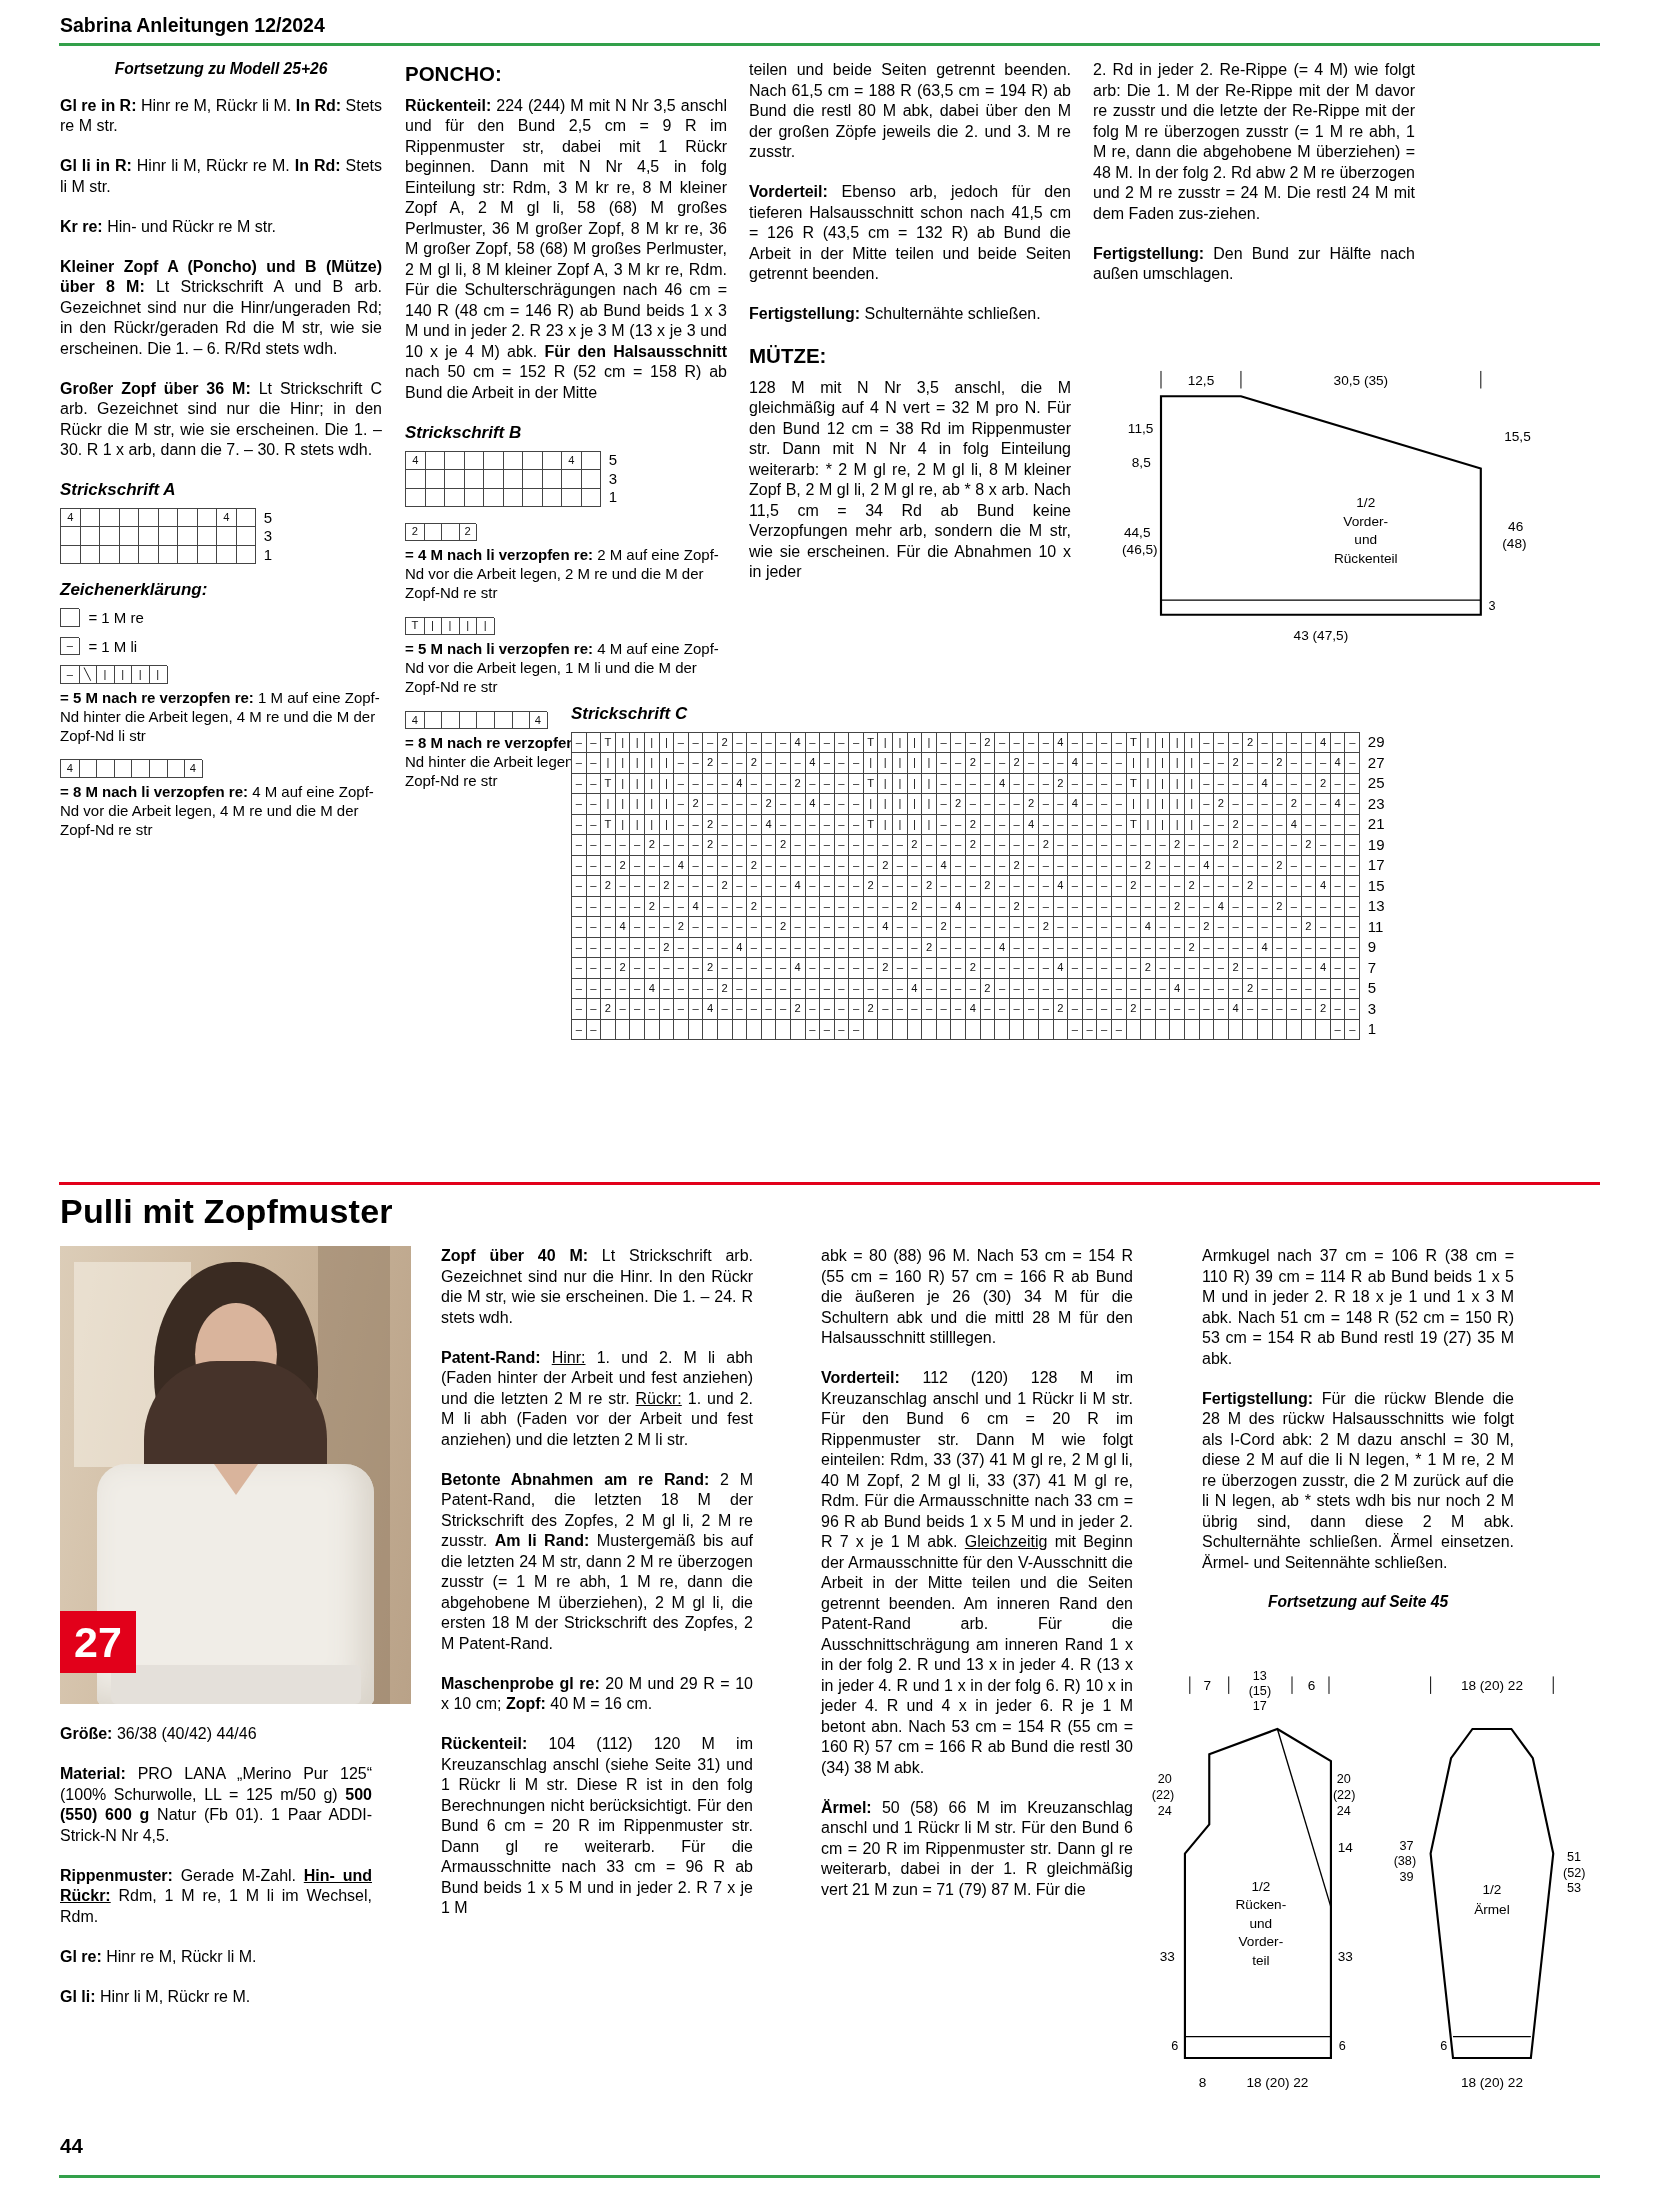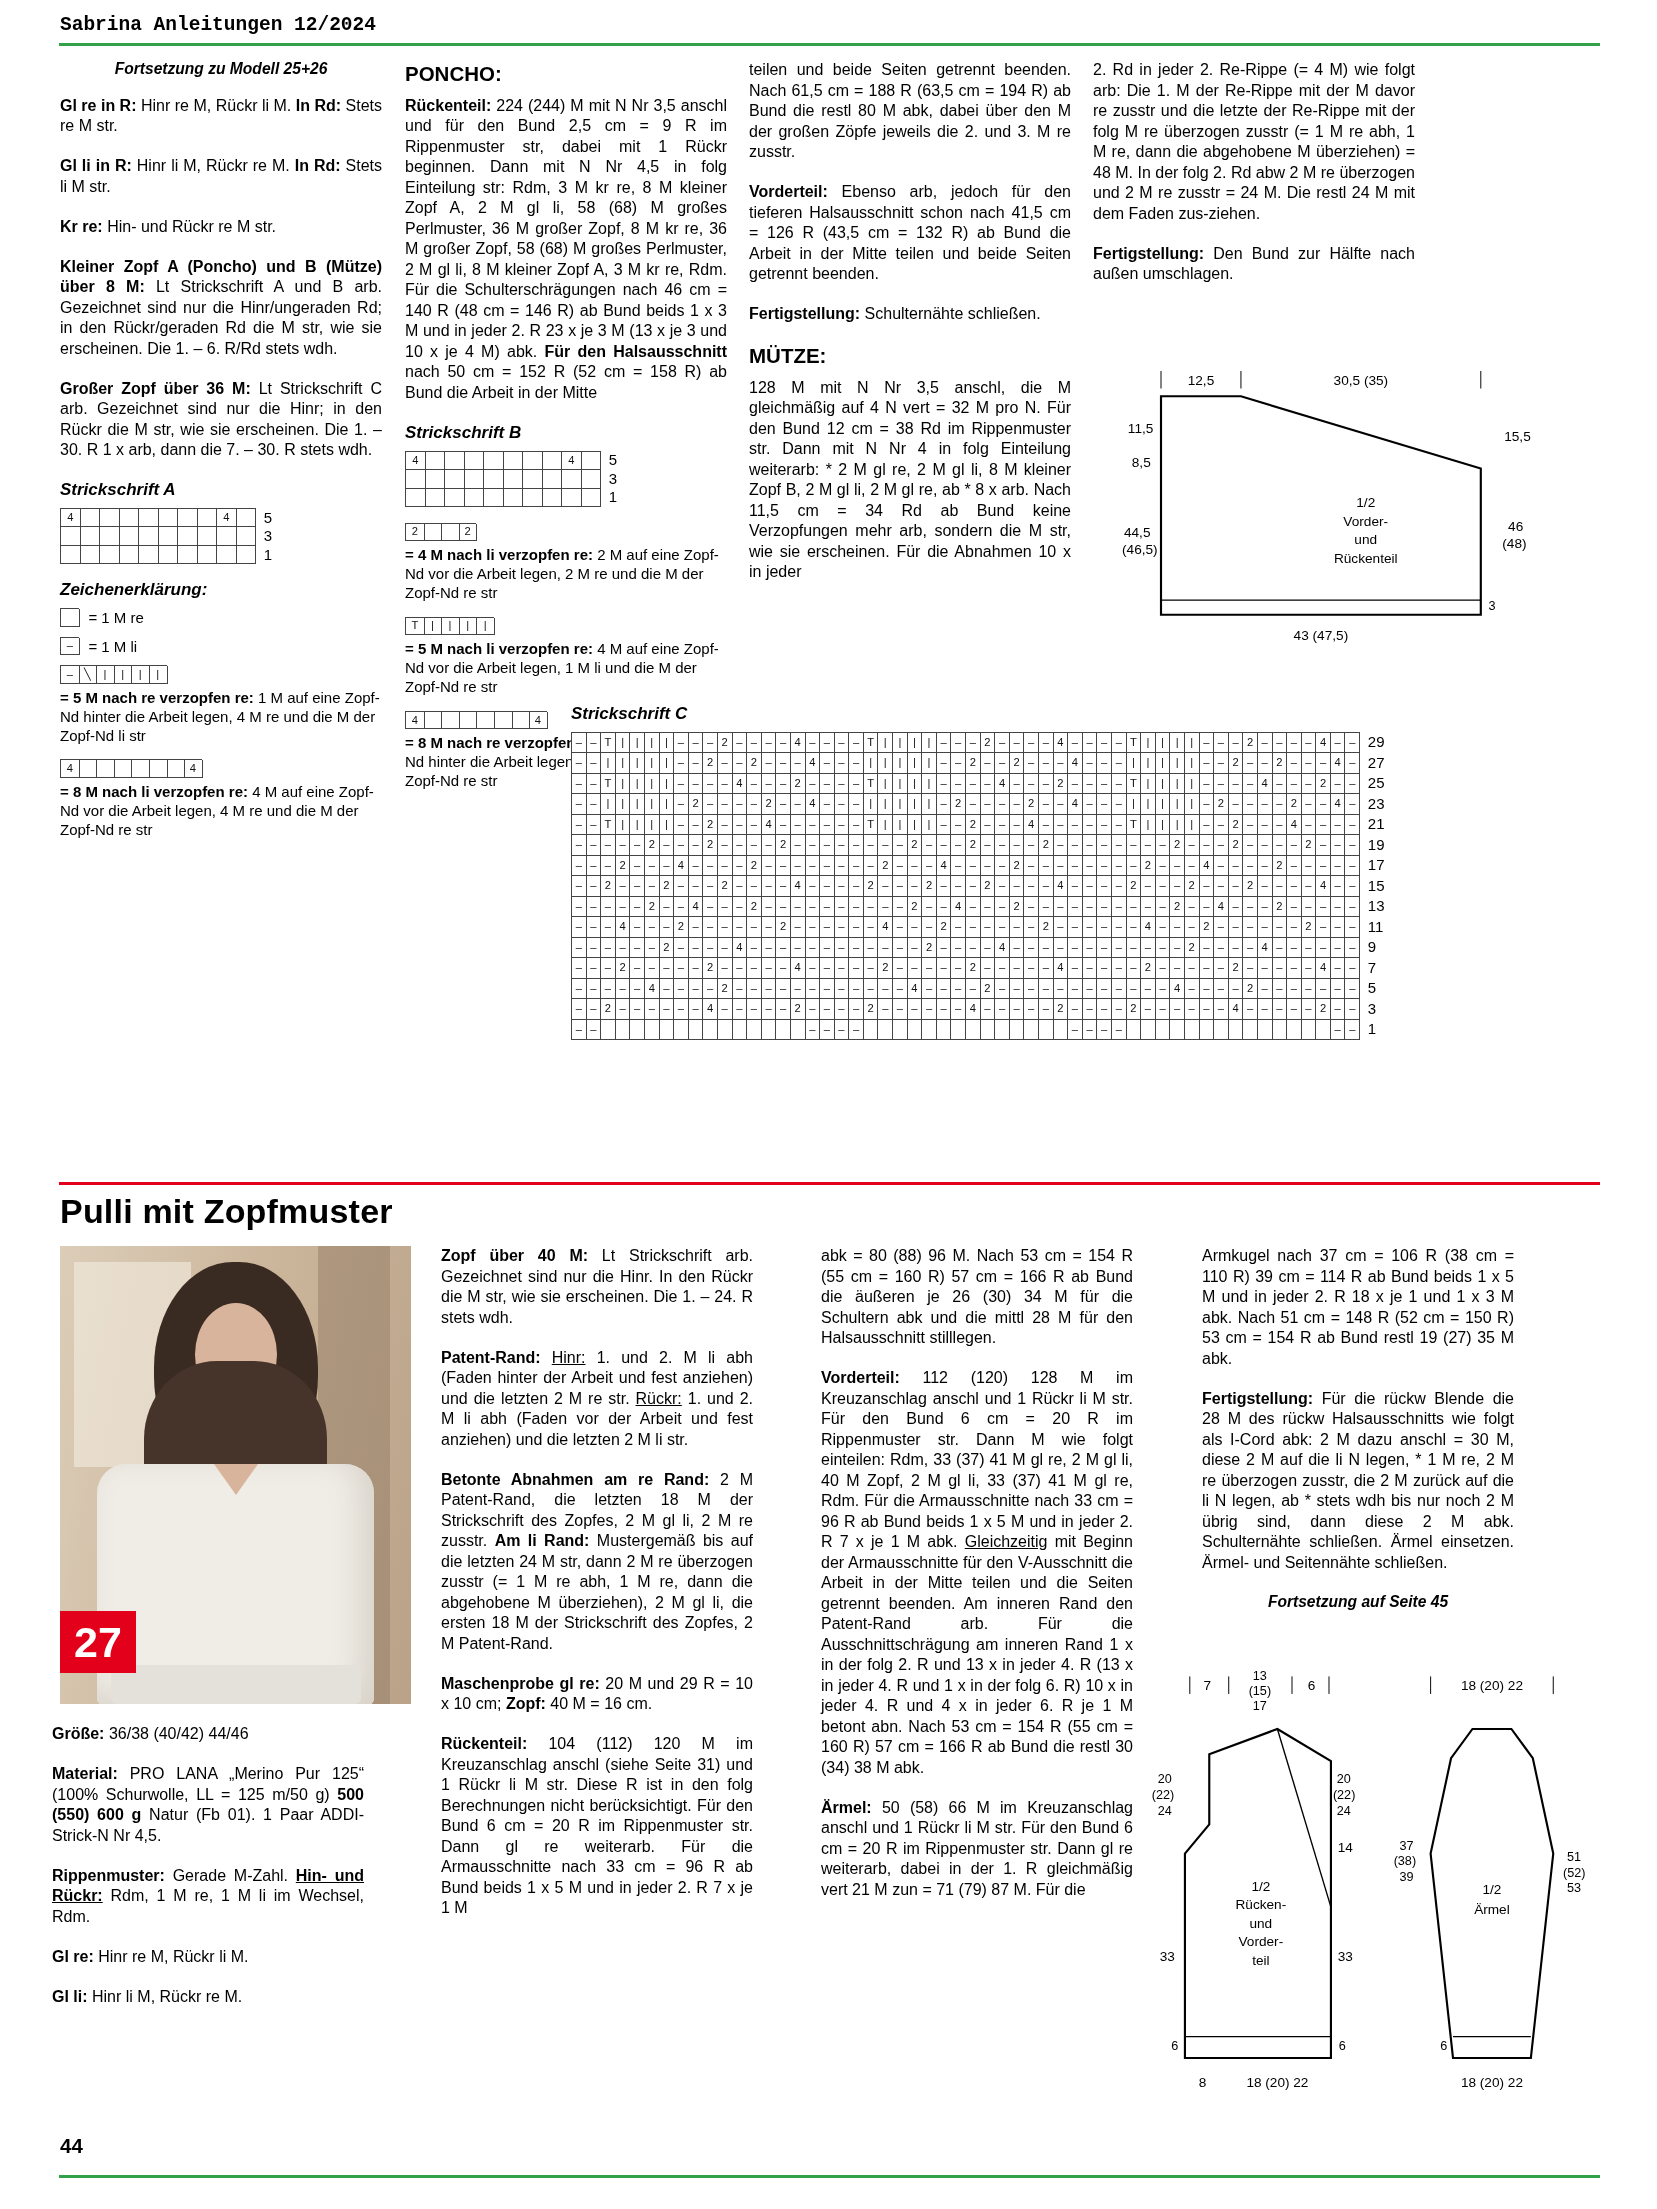--- a/index.html
+++ b/index.html
@@ -54,21 +54,21 @@
   .ph-vneck { position:absolute; left:154px; top:218px; width:0; height:0;
               border-left:22.4px solid transparent; border-right:22.4px solid transparent; border-top:31px solid #d9b49c; }
   .ph-skirt { position:absolute; left:51px; top:419px; width:250px; height:39px; background:#e4e0da; border-radius:5.9px; }
   .badge { position:absolute; left:0; top:365px; width:76px; height:62px; background:var(--red); color:#fff;
            font-size:43px; font-weight:bold; display:flex; align-items:center; justify-content:center; }
   .page-number { font-size:20.5px; font-weight:bold; }
 </style>
 </head>
 <body>
 
-<div class="abs header-title" style="left:60px; top:13.7px;font-family:Liberation Mono, monospace;">Sabrina Anleitungen 12/2024</div>
+<div class="abs header-title" style="left:60px; top:13.7px;">Sabrina Anleitungen 12/2024</div>
 <div class="abs rule-green" style="left:59px; top:43px; width:1541px;"></div>
 
 <section class="abs col" style="left:60px; top:60px; width:322px;">
     <p class="cont-note">Fortsetzung zu Modell 25+26</p>
     <p class="para"><span class="seg-b">Gl re in R:</span><span class="seg-t"> Hinr re M, Rückr li M. </span><span class="seg-b">In Rd:</span><span class="seg-t"> Stets re M str.</span></p>
     <p class="para"><span class="seg-b">Gl li in R:</span><span class="seg-t"> Hinr li M, Rückr re M. </span><span class="seg-b">In Rd:</span><span class="seg-t"> Stets li M str.</span></p>
     <p class="para"><span class="seg-b">Kr re:</span><span class="seg-t"> Hin- und Rückr re M str.</span></p>
     <p class="para"><span class="seg-b">Kleiner Zopf A (Poncho) und B (Mütze) über 8 M:</span><span class="seg-t"> Lt Strickschrift A und B arb. Gezeichnet sind nur die Hinr/ungeraden Rd; in den Rückr/geraden Rd die M str, wie sie erscheinen. Die 1. – 6. R/Rd stets wdh.</span></p>
     <p class="para"><span class="seg-b">Großer Zopf über 36 M:</span><span class="seg-t"> Lt Strickschrift C arb. Gezeichnet sind nur die Hinr; in den Rückr die M str, wie sie erscheinen. Die 1. – 30. R 1 x arb, dann die 7. – 30. R stets wdh.</span></p>
     <h3 class="chart-h">Strickschrift A</h3>
@@ -1105,21 +1105,21 @@
   <div class="ph-door"></div>
   <div class="ph-hair-top"></div>
   <div class="ph-face"></div>
   <div class="ph-hair-long"></div>
   <div class="ph-sweater"></div>
   <div class="ph-vneck"></div>
   <div class="ph-skirt"></div>
   <div class="badge">27</div>
 </div>
 
-<section class="abs col" style="left:52px; top:1724px; width:312px;">
+<section class="abs col" style="left:60px; top:1724px; width:312px;">
     <p class="para"><span class="seg-b">Größe:</span><span class="seg-t"> 36/38 (40/42) 44/46</span></p>
     <p class="para"><span class="seg-b">Material:</span><span class="seg-t"> PRO LANA „Merino Pur 125“ (100% Schurwolle, LL = 125 m/50 g) </span><span class="seg-b">500 (550) 600 g</span><span class="seg-t"> Natur (Fb 01). 1 Paar ADDI-Strick-N Nr 4,5.</span></p>
     <p class="para"><span class="seg-b">Rippenmuster:</span><span class="seg-t"> Gerade M-Zahl. </span><span class="seg-bu">Hin- und Rückr:</span><span class="seg-t"> Rdm, 1 M re, 1 M li im Wechsel, Rdm.</span></p>
     <p class="para"><span class="seg-b">Gl re:</span><span class="seg-t"> Hinr re M, Rückr li M.</span></p>
     <p class="para"><span class="seg-b">Gl li:</span><span class="seg-t"> Hinr li M, Rückr re M.</span></p>
   </section>
 <section class="abs col" style="left:441px; top:1246px; width:312px;">
     <p class="para"><span class="seg-b">Zopf über 40 M:</span><span class="seg-t"> Lt Strickschrift arb. Gezeichnet sind nur die Hinr. In den Rückr die M str, wie sie erscheinen. Die 1. – 24. R stets wdh.</span></p>
     <p class="para"><span class="seg-b">Patent-Rand:</span><span class="seg-t"> </span><span class="seg-u">Hinr:</span><span class="seg-t"> 1. und 2. M li abh (Faden hinter der Arbeit und fest anziehen) und die letzten 2 M re str. </span><span class="seg-u">Rückr:</span><span class="seg-t"> 1. und 2. M li abh (Faden vor der Arbeit und fest anziehen) und die letzten 2 M li str.</span></p>
     <p class="para"><span class="seg-b">Betonte Abnahmen am re Rand:</span><span class="seg-t"> 2 M Patent-Rand, die letzten 18 M der Strickschrift des Zopfes, 2 M gl li, 2 M re zusstr. </span><span class="seg-b">Am li Rand:</span><span class="seg-t"> Mustergemäß bis auf die letzten 24 M str, dann 2 M re überzogen zusstr (= 1 M re abh, 1 M re, dann die abgehobene M überziehen), 2 M gl li, die ersten 18 M der Strickschrift des Zopfes, 2 M Patent-Rand.</span></p>

